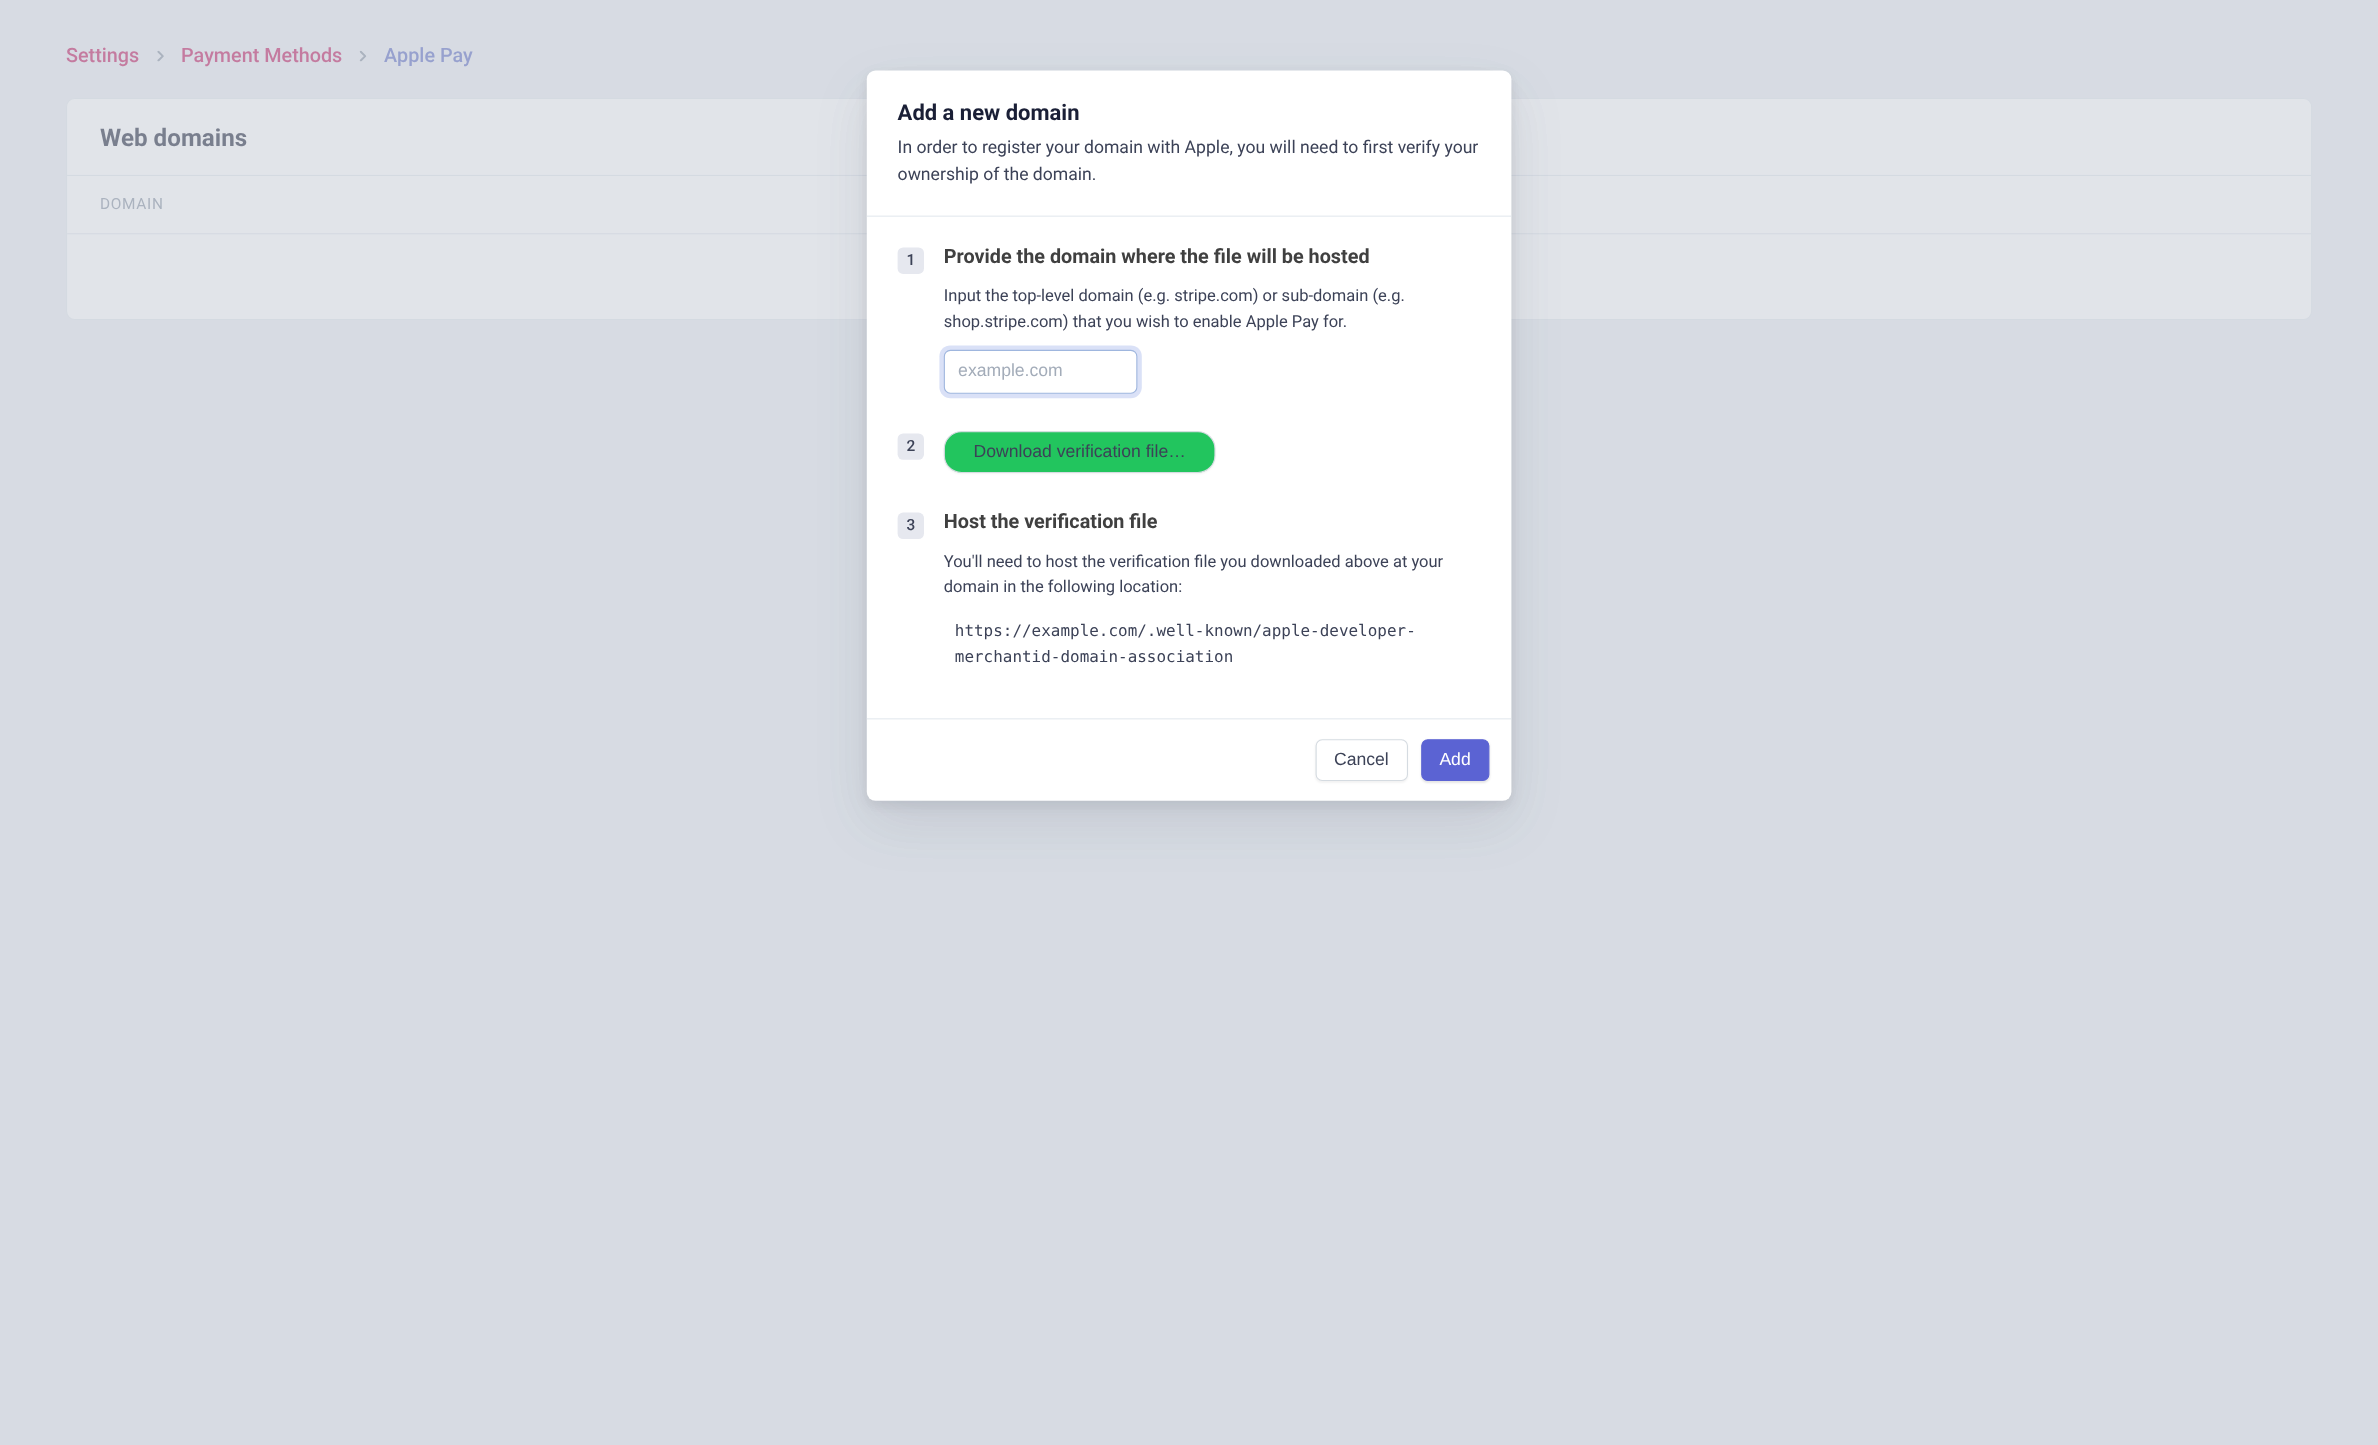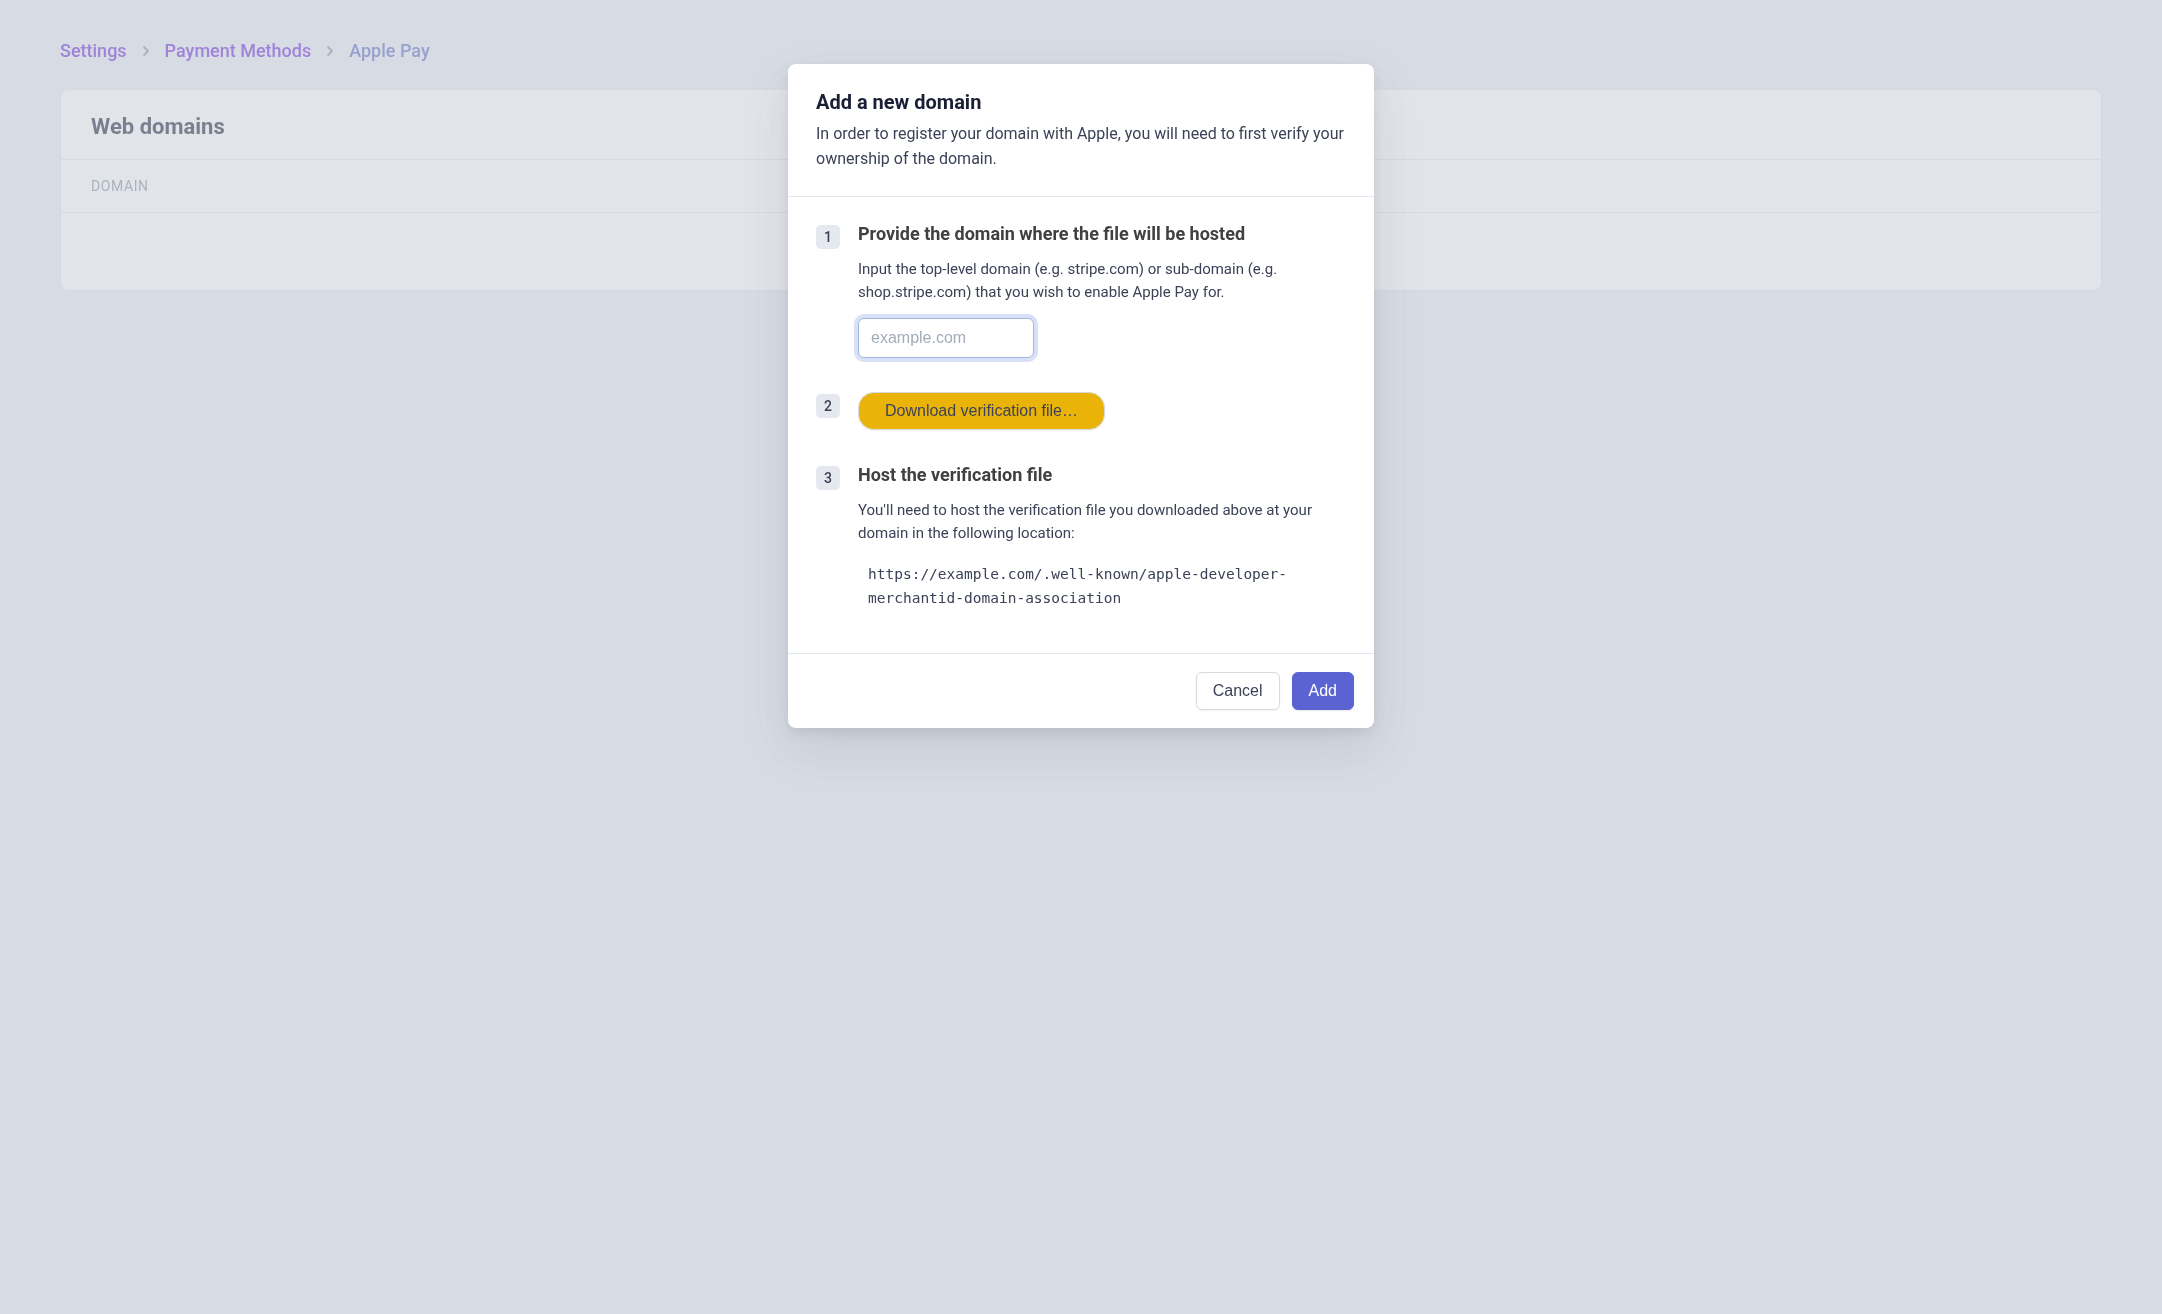--- a/index.html
+++ b/index.html
@@ -17,21 +17,21 @@
   }
   .breadcrumbs {
     display: flex;
     align-items: center;
     gap: 14px;
     margin-bottom: 28px;
     font-size: 18px;
     color: #697386;
     font-weight: 500;
   }
-  .breadcrumbs .crumb { color: #6d28d9; }
+  .breadcrumbs .crumb { color: #be185d; }
   .breadcrumbs .crumb.active { color: #5c6ac4; }
   .chev { color: #8792a2; }
   .chev svg { display: block; }
   .card {
     background: #ffffff;
     border: 1px solid #e3e8ee;
     border-radius: 8px;
     margin-bottom: 28px;
   }
   .card-header {
@@ -144,21 +144,21 @@
     border-radius: 6px;
     outline: none;
     box-shadow: 0 0 0 4px rgba(108,134,222,0.25);
   }
   .domain-input::placeholder { color: #a3acb9; }
   .download-btn {
     height: 38px;
     padding: 0 26px;
     font-size: 16px;
     color: #3c4257;
-    background: #eab308;
+    background: #22c55e;
     border: 1px solid #d5dbe1;
     border-radius: 16px;
     box-shadow: 0 1px 2px rgba(0,0,0,0.05);
     cursor: pointer;
   }
   .host-path {
     font-family: ui-monospace, SFMono-Regular, Menlo, Monaco, Consolas, monospace;
     font-size: 14.5px;
     color: #3c4257;
     line-height: 1.7;

